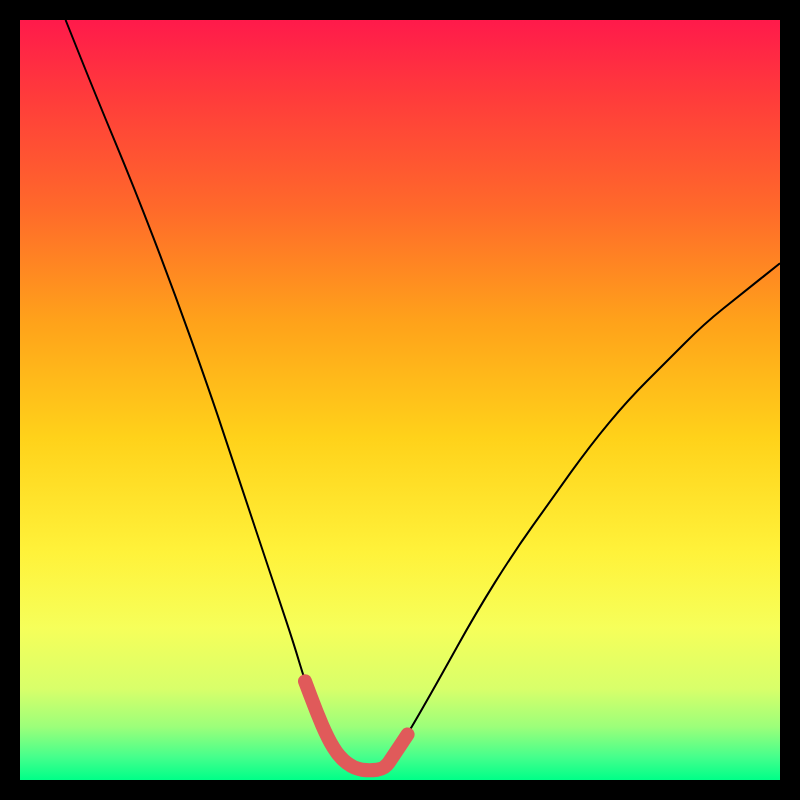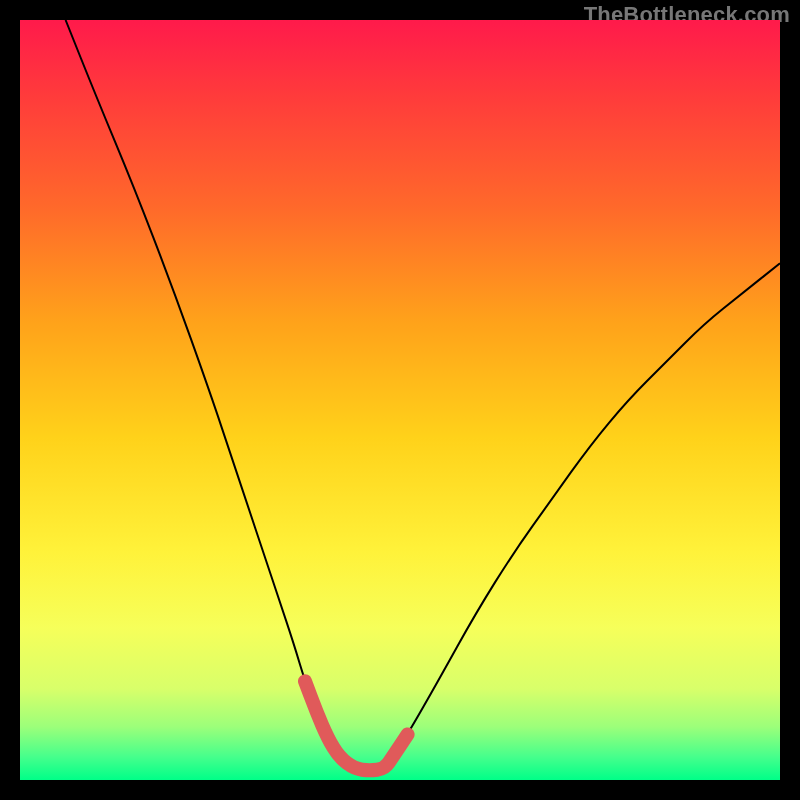--- a/index.html
+++ b/index.html
@@ -54,20 +54,19 @@
     top: 0;
     width: 760px;
     height: 760px;
     overflow: visible;
   }
 </style>
 </head>
 <body>
 
 <div class="frame">
-  <div class="watermark">TheBottleneck.com</div>
   <div class="plot">
     <svg class="curve" viewBox="0 0 760 760" preserveAspectRatio="none">
       <path id="series-0" fill="none" d="M 45.60 0.00 Q 45.60 0.00 60.80 38.00 Q 76.00 76.00 95.00 121.60 Q 114.00 167.20 133.00 216.60 Q 152.00 266.00 171.00 319.20 Q 190.00 372.40 201.40 406.60 Q 212.80 440.80 220.40 463.60 Q 228.00 486.40 235.60 509.20 Q 243.20 532.00 250.80 554.80 Q 258.40 577.60 266.00 600.40 Q 273.60 623.20 279.30 642.20 Q 285.00 661.20 290.70 676.40 Q 296.40 691.60 302.10 704.90 Q 307.80 718.20 313.50 727.70 Q 319.20 737.20 326.80 742.90 Q 334.40 748.60 342.00 749.74 Q 349.60 750.88 357.20 749.74 Q 364.80 748.60 368.60 742.90 Q 372.40 737.20 380.00 725.80 Q 387.60 714.40 402.80 687.80 Q 418.00 661.20 437.00 627.00 Q 456.00 592.80 475.00 562.40 Q 494.00 532.00 513.00 505.40 Q 532.00 478.80 551.00 452.20 Q 570.00 425.60 589.00 402.80 Q 608.00 380.00 627.00 361.00 Q 646.00 342.00 665.00 323.00 Q 684.00 304.00 703.00 288.80 Q 722.00 273.60 741.00 258.40 T 760.00 243.20" stroke="#000000" stroke-width="2"></path>
       <path id="series-1" fill="none" d="M 285.00 661.20 Q 285.00 661.20 290.70 676.40 Q 296.40 691.60 302.10 704.90 Q 307.80 718.20 313.50 727.70 Q 319.20 737.20 326.80 742.90 Q 334.40 748.60 342.00 749.74 Q 349.60 750.88 357.20 749.74 Q 364.80 748.60 368.60 742.90 Q 372.40 737.20 380.00 725.80 T 387.60 714.40" stroke="#e05a5a" stroke-width="14" stroke-linecap="round" stroke-linejoin="round"></path>
     </svg>
   </div>
 </div>
 
 </body></html>

